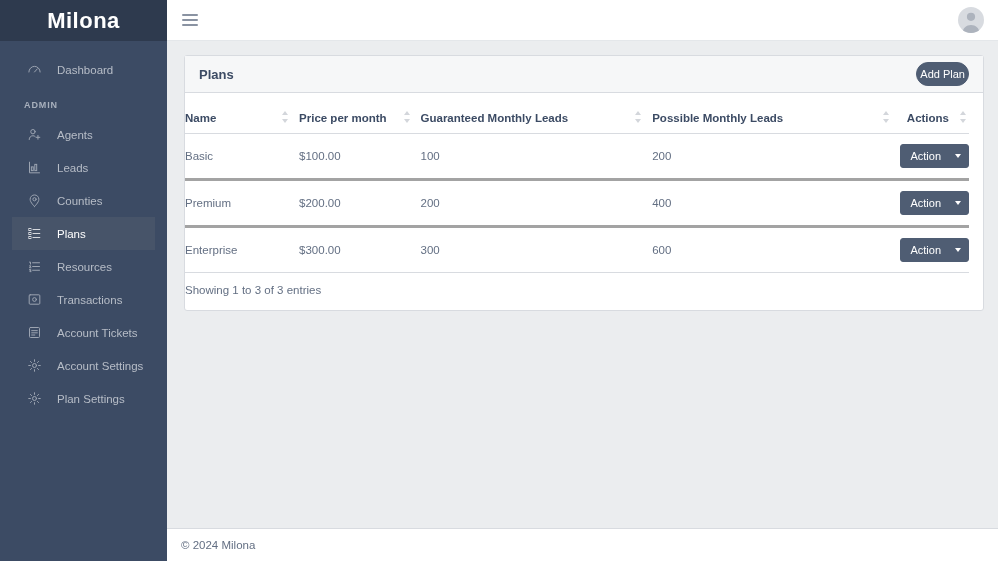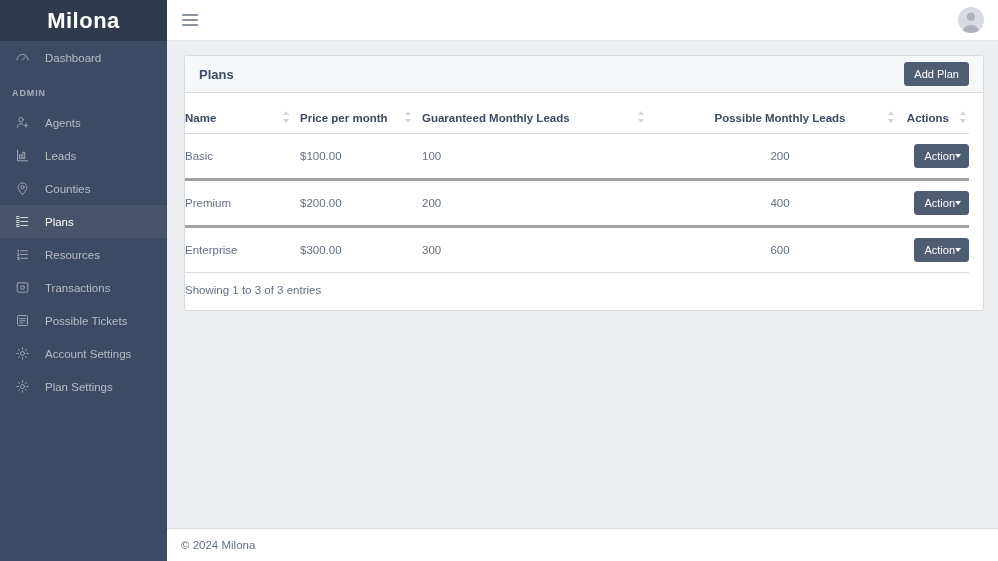--- a/index.html
+++ b/index.html
@@ -21,21 +21,21 @@
   .brand {
     height: 41px;
     background: #2e3a4e;
     display: flex; align-items: center; justify-content: center;
     flex: 0 0 41px;
   }
   .brand-text {
     color: #ffffff; font-size: 22px; font-weight: bold;
     letter-spacing: 0.5px;
   }
-  .nav { padding: 0; }
+  .nav { padding: 12px; }
   .nav-item {
     display: flex; align-items: center;
     height: 33px; padding-left: 14px;
     color: #b7bdc7; font-size: 11.5px;
     text-decoration: none;
     cursor: pointer;
   }
   .nav-item.active { background: #475469; color: #ffffff; }
   .nav-icon {
     width: 17px; height: 17px; margin-right: 14px;
@@ -92,22 +92,22 @@
   .card-header {
     background: #f6f7f8;
     border-bottom: 1px solid #d8dbe0;
     padding: 0 14px;
     height: 37px;
     display: flex; align-items: center; justify-content: space-between;
   }
   .card-title { font-size: 13px; color: #3c4b64; font-weight: bold; }
   .btn-primary {
     background: #4f5d73; color: #ffffff;
-    border: 1px solid #4f5d73; border-radius: 3px;
-    font-size: 11px; padding: 5px 9px;
+    border: 1px solid #4f5d73; border-radius: 12px;
+    font-size: 11px; padding: 5px 3px;
     font-family: inherit; cursor: pointer;
   }
   .card-body { padding: 10px 14px 14px 0; }
 
   
   table { width: 100%; border-collapse: collapse; }
   thead th {
     text-align: left;
     font-size: 11.5px; color: #3c4b64; font-weight: bold;
     padding: 9px 0 9px 0;
@@ -128,28 +128,28 @@
     padding: 10px 0;
     border-bottom: 3px solid #a3a3a3;
     vertical-align: middle;
   }
   tbody tr:last-child td { border-bottom: 1px solid #d8dbe0; }
   td.col-actions { text-align: right; padding-right: 0; }
 
   .col-name   { width: 115px; }
   .col-price  { width: 122px; }
   .col-guar   { width: 233px; }
-  .col-poss   { width: 250px; text-align: center; }
+  .col-poss   { width: 250px; }
 
   .btn-action {
     background: #4f5d73; color: #ffffff;
     border: 1px solid #4f5d73; border-radius: 3px;
     font-size: 11px; padding: 5px 7px 5px 9px;
     font-family: inherit; cursor: pointer;
-    display: inline-flex; align-items: center; gap: 0;
+    display: inline-flex; align-items: center; gap: 14px;
   }
   .caret {
     width: 0; height: 0;
     border-left: 3.5px solid transparent;
     border-right: 3.5px solid transparent;
     border-top: 4px solid #ffffff;
     display: inline-block;
   }
 
   .entries-info {
@@ -256,21 +256,21 @@
         <span>Transactions</span>
       </a>
 
       <a class="nav-item">
         <span class="nav-icon">
           <svg width="15" height="15" viewBox="0 0 24 24" fill="none" stroke="#b7bdc7" stroke-width="1.6" stroke-linecap="round">
             <rect x="4" y="4" width="16" height="16" rx="1.6"></rect>
             <path d="M7.5 9h9M7.5 12.5h9M7.5 16h5"></path>
           </svg>
         </span>
-        <span>Possible Tickets</span>
+        <span>Account Tickets</span>
       </a>
 
       <a class="nav-item">
         <span class="nav-icon">
           <svg width="15" height="15" viewBox="0 0 24 24" fill="none" stroke="#b7bdc7" stroke-width="1.6" stroke-linecap="round">
             <circle cx="12" cy="12" r="3.2"></circle>
             <path d="M12 2.8v2.6M12 18.6v2.6M21.2 12h-2.6M5.4 12H2.8M18.5 5.5l-1.8 1.8M7.3 16.7l-1.8 1.8M18.5 18.5l-1.8-1.8M7.3 7.3L5.5 5.5"></path>
           </svg>
         </span>
         <span>Account Settings</span>

